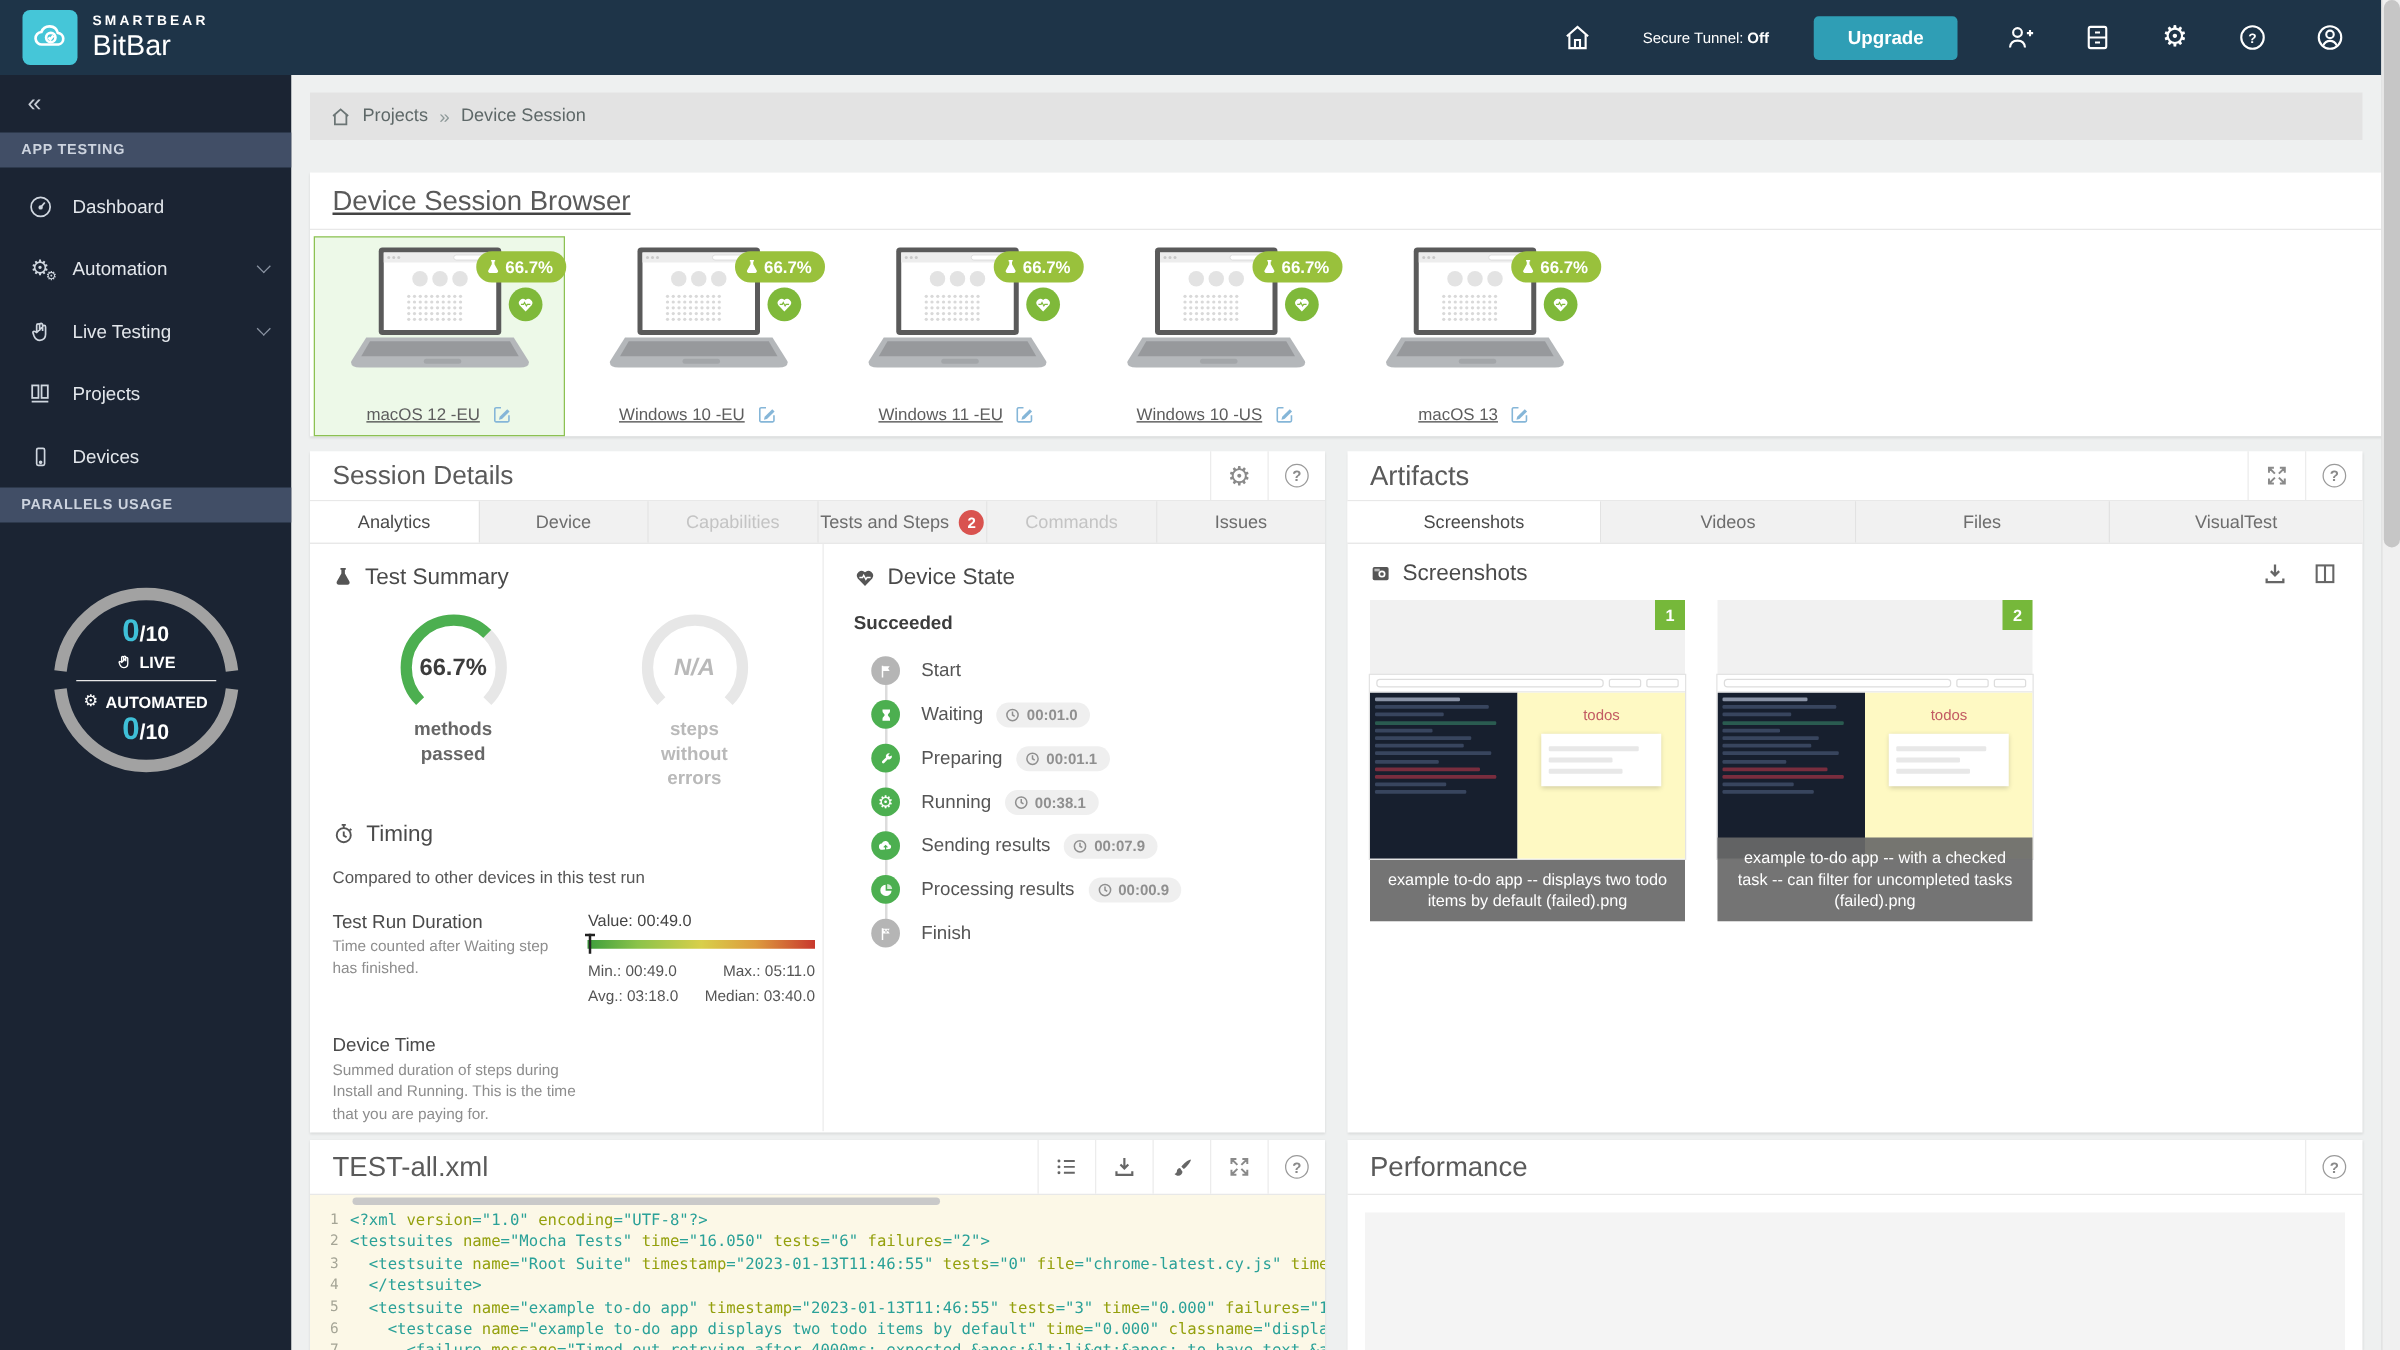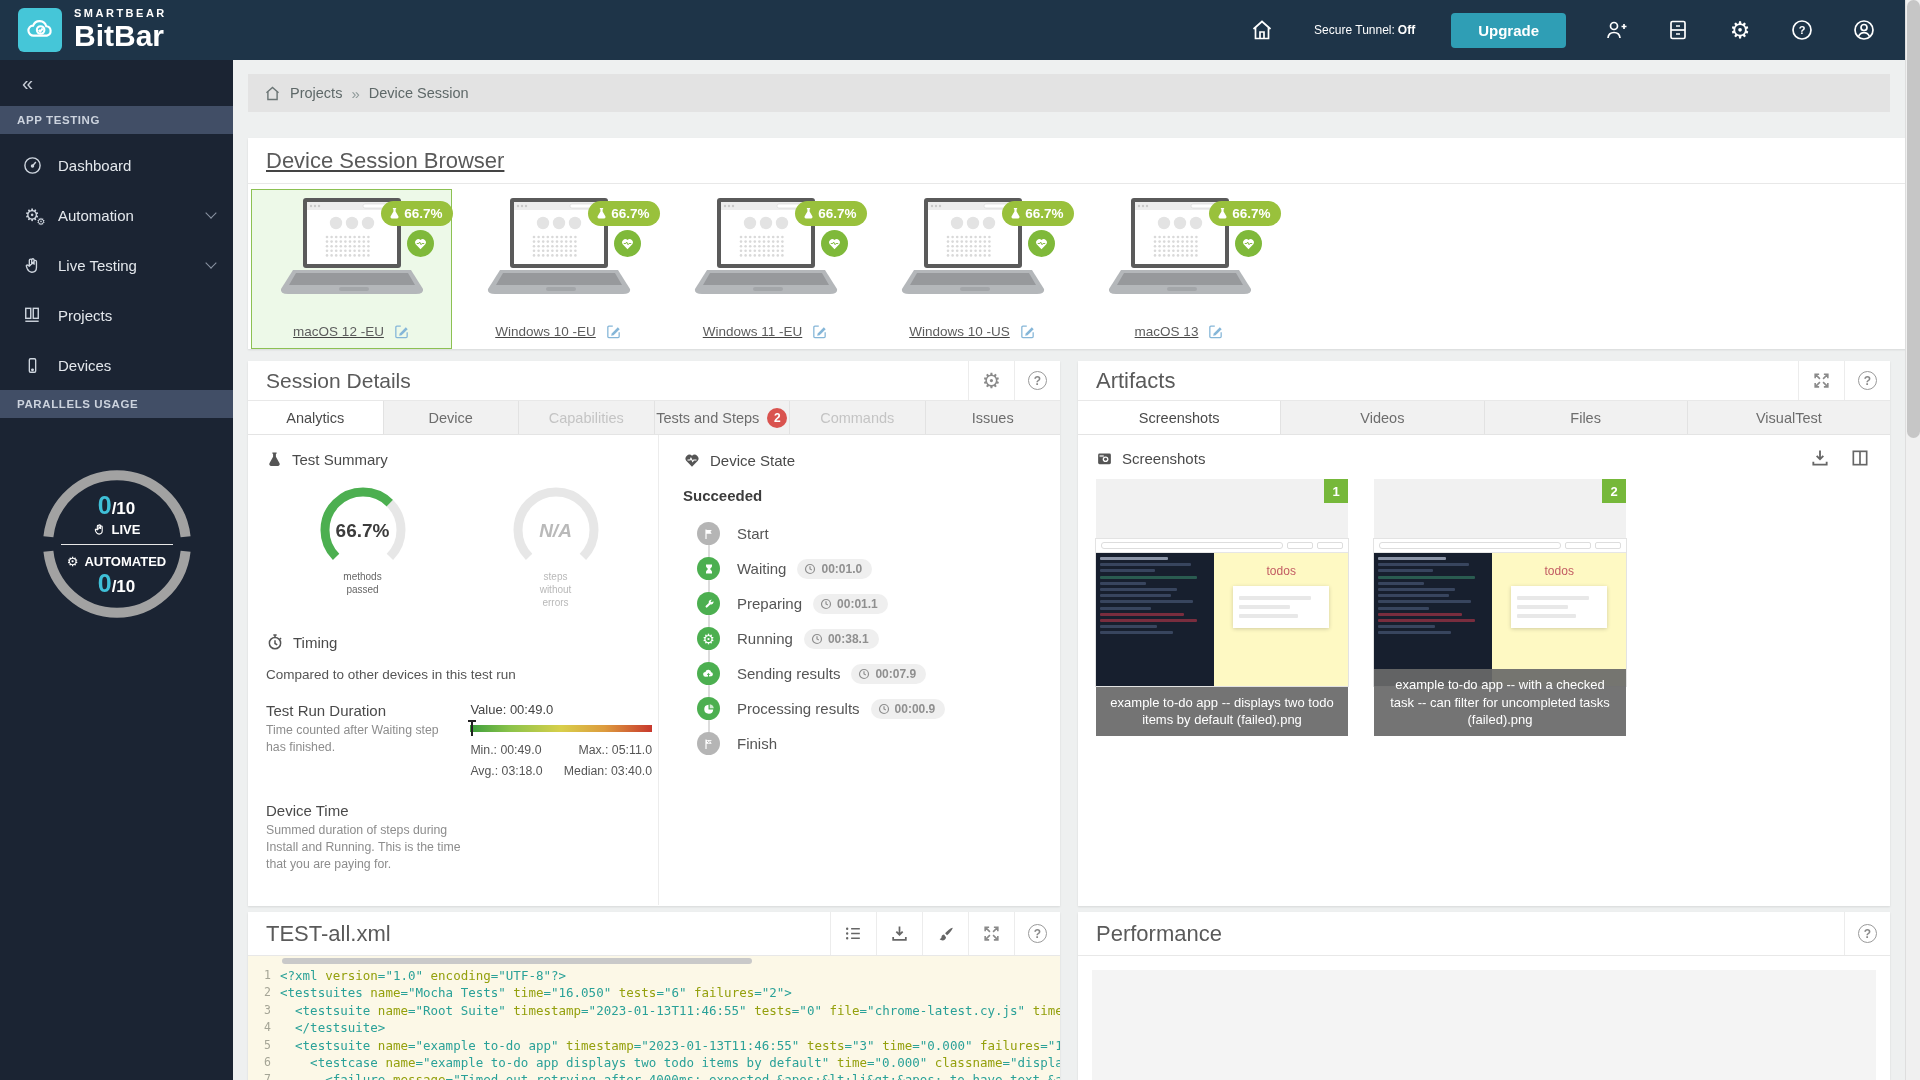--- a/index.html
+++ b/index.html
@@ -8,21 +8,21 @@
     width:1920px; height:1080px; position:relative; overflow:hidden;
     background:#eef0f0; font-family:"Liberation Sans","DejaVu Sans",sans-serif; color:#444;
   }
   svg { display:block; }
 
   
   .navbar { position:absolute; top:0; left:0; width:1920px; height:60px; background:#1e3448; display:flex; align-items:center; z-index:5; }
   .logo-box { width:44px; height:44px; background:#45c6d8; border-radius:6px; margin-left:18px; display:flex; align-items:center; justify-content:center; flex:none; }
   .brand { margin-left:12px; color:#fff; line-height:1.05; }
   .brand-top { font-size:11px; font-weight:bold; letter-spacing:2.5px; }
-  .brand-main { font-size:30px; font-weight:700; }
+  .brand-main { font-size:23px; font-weight:400; }
   .nav-right { margin-left:auto; display:flex; align-items:center; padding-right:44px; }
   .nav-ic { width:24px; height:24px; margin-left:38px; cursor:pointer; }
   .tunnel { color:#fff; font-size:12px; margin-left:40px; white-space:nowrap; }
   .tunnel b { margin-left:3px; }
   .upgrade-btn { margin-left:36px; background:#2f9eb5; color:#fff; border:none; border-radius:4px; font-size:15px; font-weight:bold; padding:9px 27px; font-family:inherit; cursor:pointer; }
 
   
   .sidebar { position:absolute; top:60px; left:0; bottom:0; width:233px; background:#1b2433; }
   .collapse-row { height:46px; display:flex; align-items:center; padding-left:22px; color:#c7cdd6; font-size:20px; cursor:pointer; }
   .side-band { height:28px; background:#414e66; color:#ccd3de; font-size:11.5px; font-weight:bold; letter-spacing:.6px; display:flex; align-items:center; padding-left:17px; }
@@ -70,27 +70,27 @@
   .tab.disabled { color:#c4c4c4; }
   .tab-badge { background:#d9534f; color:#fff; width:20px; height:20px; border-radius:50%; font-size:12px; font-weight:bold; display:flex; align-items:center; justify-content:center; }
 
   
   #session-details { left:248px; top:361px; width:812px; height:545px; }
   #session-details .panel-header { height:40px; }
   #session-details .panel-title { font-size:21px; }
   .sd-body { display:flex; height:calc(100% - 75px); }
   .sd-left { width:410px; padding:16px 6px 0 18px; }
   .sd-right { flex:1; border-left:1px solid #ececec; padding:16px 14px 0 24px; }
-  .h-section { display:flex; align-items:center; gap:9px; font-size:15px; color:#4a4a4a; }
+  .h-section { display:flex; align-items:center; gap:9px; font-size:18px; color:#4a4a4a; }
   .gauges { display:flex; justify-content:space-around; margin-top:16px; }
   .gauge { width:130px; text-align:center; position:relative; }
   .gauge-svgwrap { position:relative; width:92px; height:92px; margin:0 auto; }
   .gauge-val { position:absolute; top:36px; left:0; right:0; text-align:center; font-size:19px; font-weight:bold; color:#3c3c3c; }
   .gauge-val.na { color:#b9b9b9;font-style:italic; }
-  .gauge-lab { font-size:10px; color:#666; line-height:1.3; margin-top:-6px; }
+  .gauge-lab { font-size:15px; color:#666; line-height:1.3; margin-top:-6px;font-weight:bold; }
   .gauge-lab.na { color:#b9b9b9; }
   .timing-head { margin-top:24px; }
   .timing-sub { font-size:13.5px; color:#555; margin:16px 0 4px; }
   .metric { display:flex; margin-top:20px; }
   .m-info { width:198px; }
   .m-name { font-size:15px; color:#4a4a4a; }
   .m-desc { font-size:12.3px; color:#8d8d8d; line-height:1.4; margin-top:3px; }
   .m-chart { width:185px; margin-left:10px; }
   .m-value { font-size:13px; color:#444; }
   .m-bar { position:relative; height:7px; margin:8px 0 8px; background:linear-gradient(90deg,#3c9e3c 0%,#8bc34a 22%,#d8cf4a 50%,#dd9b3e 74%,#c8382d 100%); }

